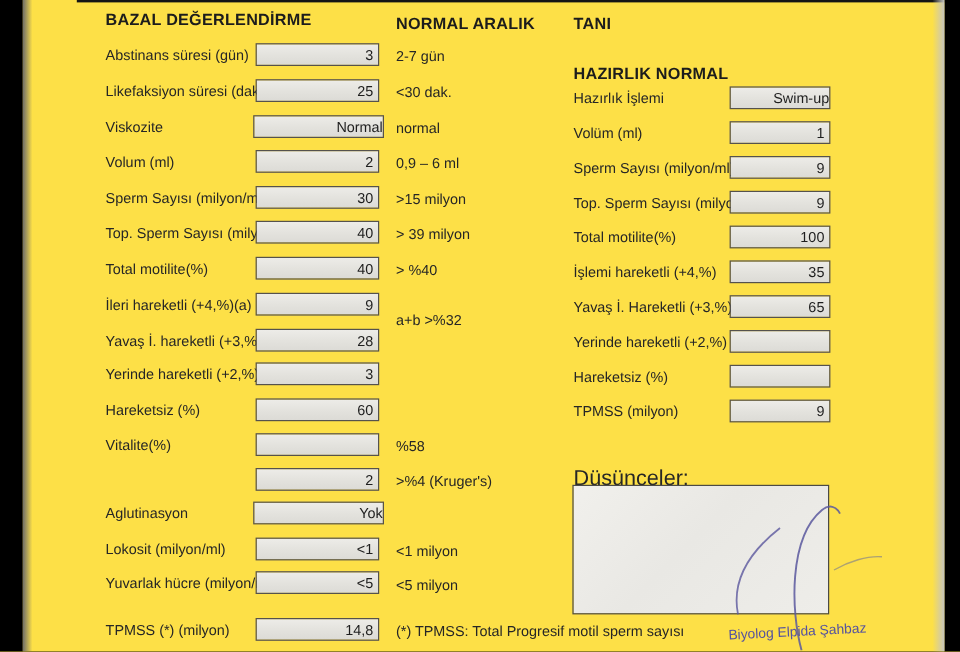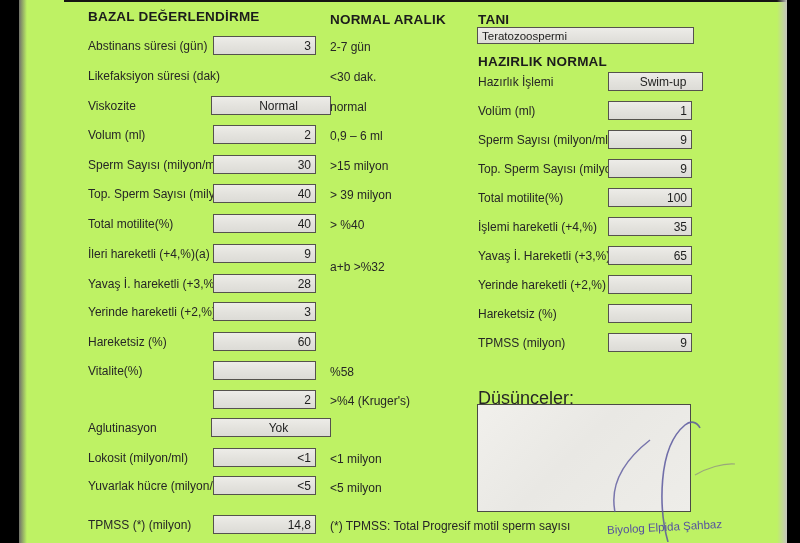--- a/index.html
+++ b/index.html
@@ -3,39 +3,39 @@
 <meta charset="utf-8">
 <style>
   html,body{margin:0;padding:0;}
   body{
     width:800px;height:543px;position:relative;overflow:hidden;
     background:#000;
     font-family:"Liberation Sans", sans-serif;
   }
   .paper{
     position:absolute;left:19px;top:0;width:768px;height:543px;
-    background:#bef264;
+    background:#fde047;
   }
   .topline{position:absolute;left:45px;top:0;width:723px;height:2px;background:#141414;}
   .shadow-left{position:absolute;left:0;top:0;width:8px;height:100%;
     background:linear-gradient(90deg,#6f6e6a,rgba(251,251,248,0));}
   .shadow-right{position:absolute;right:0;top:0;width:10px;height:100%;
     background:linear-gradient(270deg,#c6c5c0,rgba(251,251,248,0));}
 
   .h1{position:absolute;font-size:13.5px;font-weight:bold;color:#1c1c1c;letter-spacing:.2px;white-space:nowrap;}
   .row{position:absolute;left:0;width:100%;height:20px;}
   .lbl{position:absolute;left:69px;font-size:12px;color:#262626;line-height:17px;white-space:nowrap;}
   .box{
     position:absolute;left:194px;top:-2px;width:97px;height:17px;box-sizing:content-box;
     border:1px solid #55524d;
     background:linear-gradient(180deg,#edecE8 0%,#e3e2dd 55%,#dcdbd6 100%);
     font-size:12px;color:#1e1e1e;display:flex;align-items:center;white-space:nowrap;
   }
   .box.num{justify-content:flex-end;padding-right:4px;}
-  .box.txt{justify-content:center;padding-left:15px;}
+  .box.txt{justify-content:flex-end;padding-left:4px;}
   .box.wide{left:192px;width:103px;}
   .rrow .lbl{left:459px;}
   .rrow .box{left:589px;width:78px;}
   .mid{position:absolute;left:311px;font-size:12px;color:#262626;white-space:nowrap;}
   .tani-box{
     position:absolute;left:458px;top:27px;width:211px;height:15px;box-sizing:content-box;
     border:1px solid #55524d;
     background:linear-gradient(180deg,#edecE8,#dddcd7);
     font-size:11.5px;color:#1e1e1e;display:flex;align-items:center;padding-left:4px;
   }
@@ -63,20 +63,23 @@
   <div class="h1" style="left:69px;top:9px">BAZAL DEĞERLENDİRME</div>
 
   <div class="row" style="top:38px">
     <span class="lbl">Abstinans süresi (gün)</span>
     <div class="box num">
         <span>3</span>
       </div>
   </div>
   <div class="row" style="top:68px">
     <span class="lbl">Likefaksiyon süresi (dak)</span>
+    <div class="box num">
+        <span>25</span>
+      </div>
   </div>
   <div class="row" style="top:98px">
     <span class="lbl">Viskozite</span>
     <div class="box txt wide">
         <span>Normal</span>
       </div>
   </div>
   <div class="row" style="top:127px">
     <span class="lbl">Volum (ml)</span>
     <div class="box num">
@@ -170,23 +173,20 @@
   <span class="mid" style="top:188px">&gt; 39 milyon</span>
   <span class="mid" style="top:218px">&gt; %40</span>
   <span class="mid" style="top:260px">a+b &gt;%32</span>
   <span class="mid" style="top:365px">%58</span>
   <span class="mid" style="top:394px">&gt;%4 (Kruger's)</span>
   <span class="mid" style="top:452px">&lt;1 milyon</span>
   <span class="mid" style="top:481px">&lt;5 milyon</span>
   <span class="footnote">(*) TPMSS: Total Progresif motil sperm sayısı</span>
 
   <div class="h1" style="left:459px;top:12px">TANI</div>
-  <div class="tani-box">
-    <span>Teratozoospermi</span>
-  </div>
 
   <div class="h1" style="left:459px;top:54px">HAZIRLIK NORMAL</div>
 
   <div class="row rrow" style="top:74px">
     <span class="lbl">Hazırlık İşlemi</span>
     <div class="box txt">
         <span>Swim-up</span>
       </div>
   </div>
   <div class="row rrow" style="top:103px">

